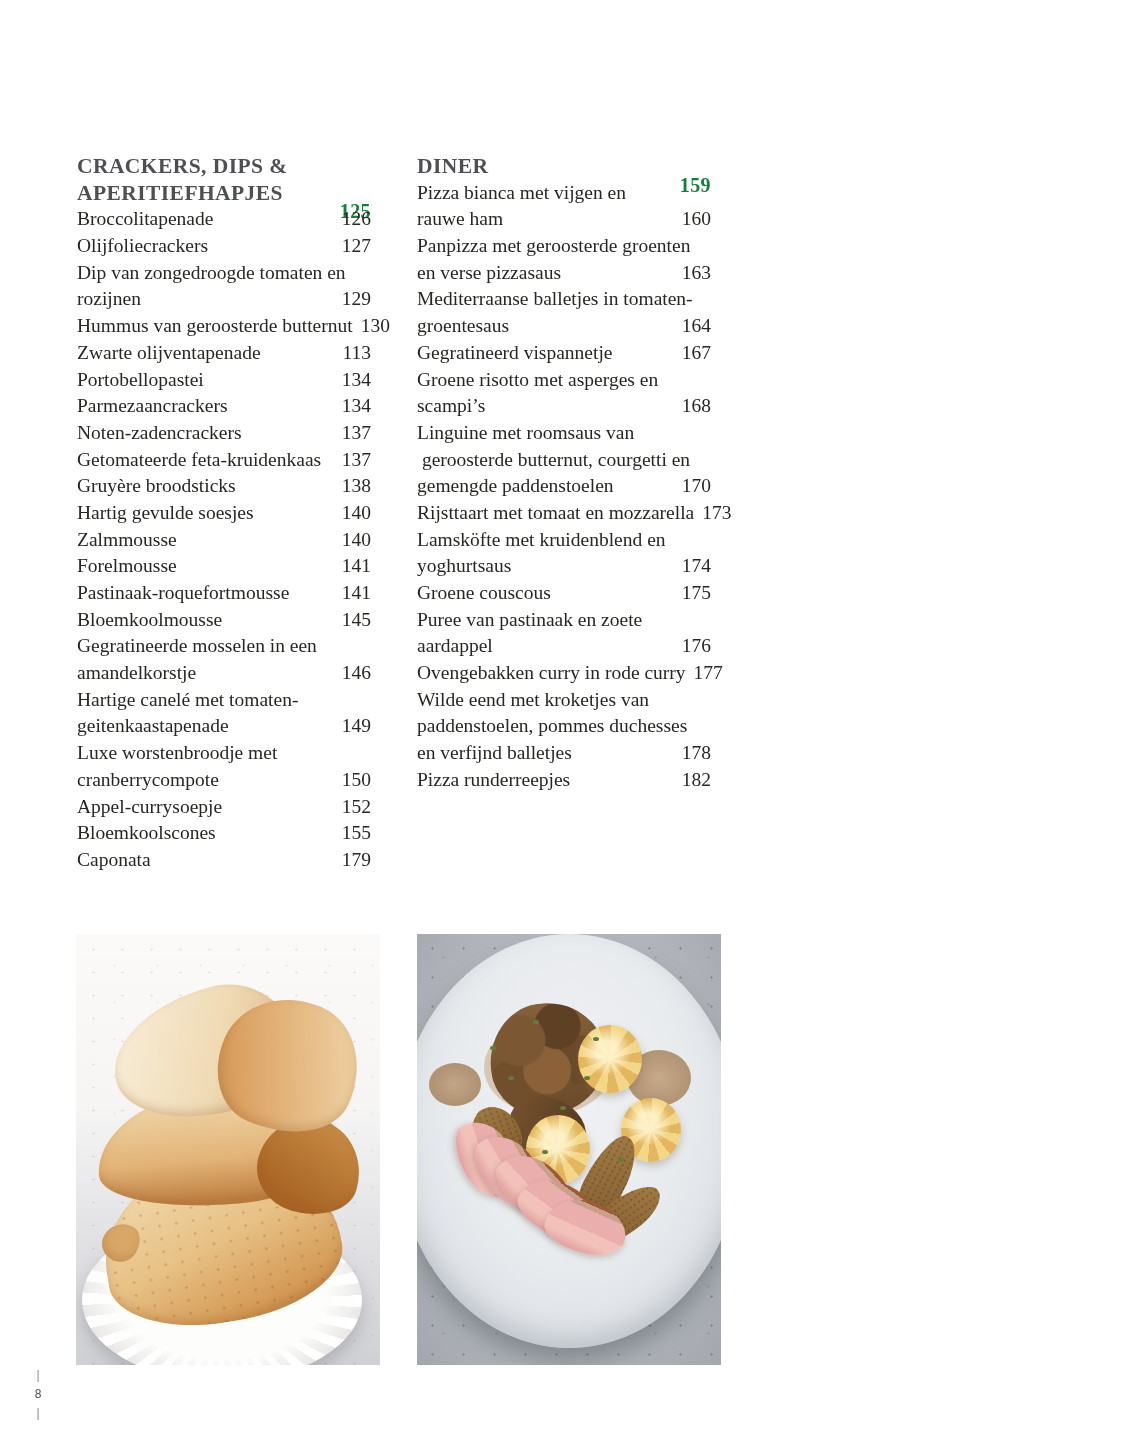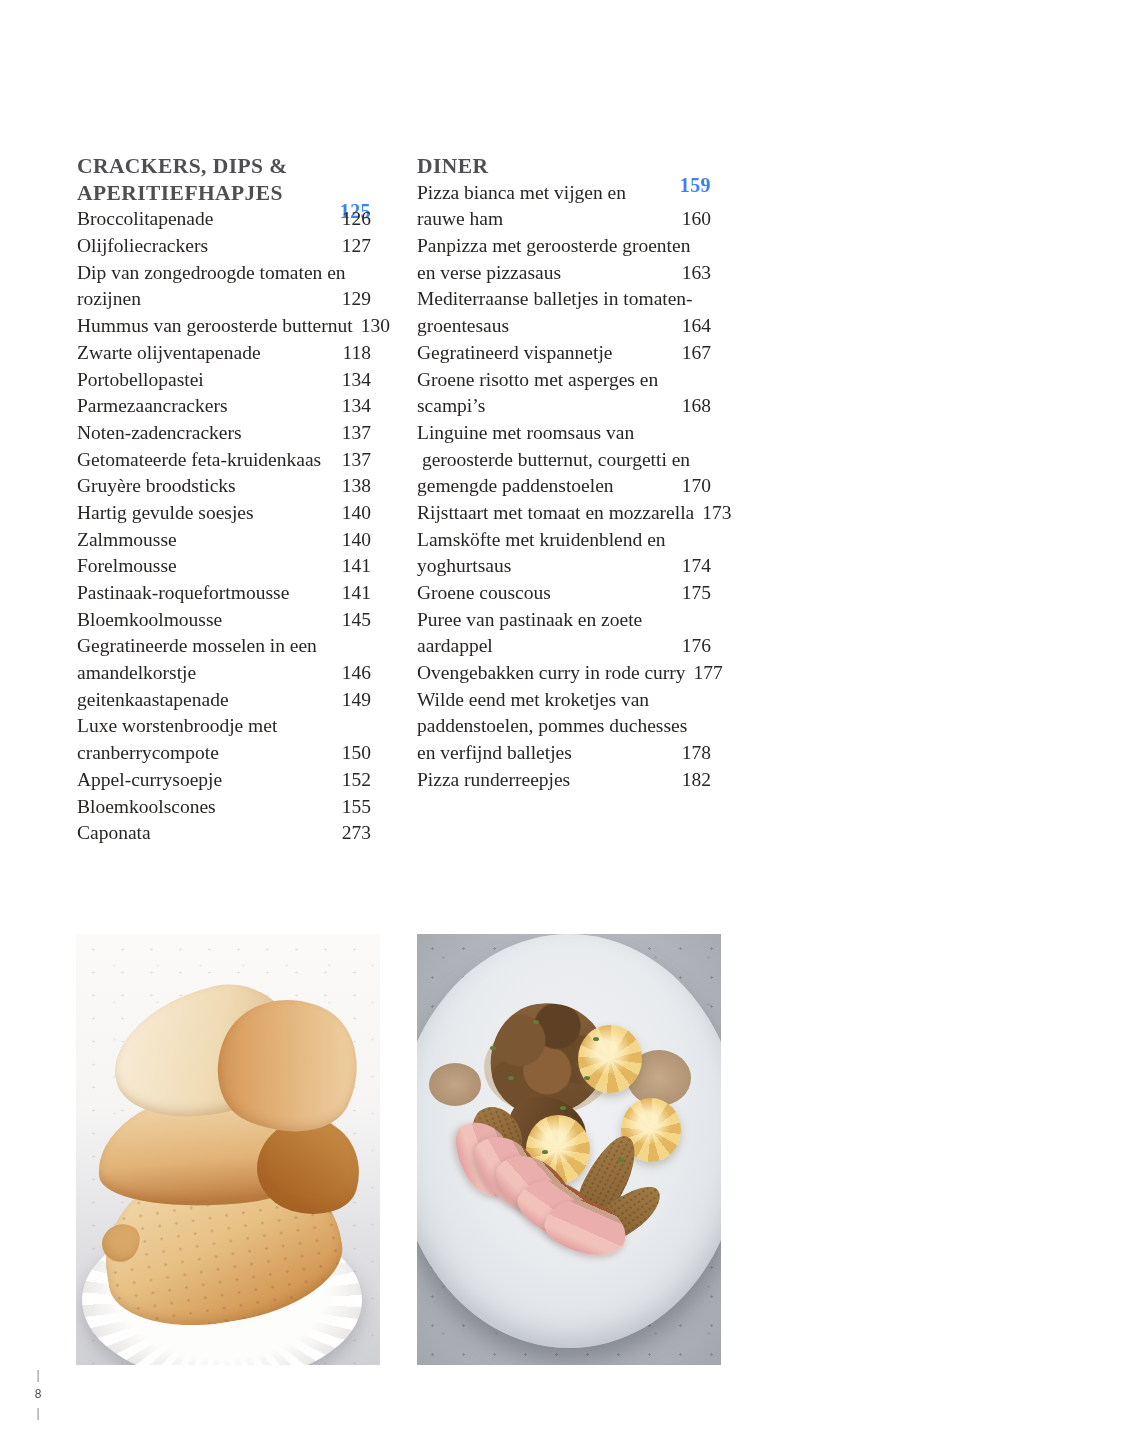--- a/index.html
+++ b/index.html
@@ -31,21 +31,21 @@
   }
   .entry-text  { white-space: pre; }
   .entry-page  { margin-left: 8px; }
 
   .heading-row {
     font-weight: bold;
     font-size: 21.5px;
     letter-spacing: 0.02em;
     color: #4e4f53;
   }
-  .heading-row .entry-page { font-size: 20px; color: #3b82f6; margin-top: 37px; }
+  .heading-row .entry-page { font-size: 20px; color: #15803d; margin-top: 37px; }
 
   
   figure { margin: 0; position: absolute; overflow: hidden; }
   figure * { position: absolute; }
 
   .photo-crackers {
     left: 76px; top: 934px; width: 304px; height: 431px;
     background-image:
       radial-gradient(rgba(90,88,95,.14) 1px, transparent 1.5px),
       radial-gradient(rgba(90,88,95,.09) 1px, transparent 1.5px),
@@ -211,21 +211,21 @@
     <div class="row">
       <span class="entry-text">rozijnen</span>
       <span class="entry-page">129</span>
     </div>
     <div class="row">
       <span class="entry-text">Hummus van geroosterde butternut</span>
       <span class="entry-page">130</span>
     </div>
     <div class="row">
       <span class="entry-text">Zwarte olijventapenade</span>
-      <span class="entry-page">118</span>
+      <span class="entry-page">113</span>
     </div>
     <div class="row">
       <span class="entry-text">Portobellopastei</span>
       <span class="entry-page">134</span>
     </div>
     <div class="row">
       <span class="entry-text">Parmezaancrackers</span>
       <span class="entry-page">134</span>
     </div>
     <div class="row">
@@ -261,41 +261,44 @@
       <span class="entry-page">145</span>
     </div>
     <div class="row">
       <span class="entry-text">Gegratineerde mosselen in een</span>
     </div>
     <div class="row">
       <span class="entry-text">amandelkorstje</span>
       <span class="entry-page">146</span>
     </div>
     <div class="row">
+      <span class="entry-text">Hartige canelé met tomaten-</span>
+    </div>
+    <div class="row">
       <span class="entry-text">geitenkaastapenade</span>
       <span class="entry-page">149</span>
     </div>
     <div class="row">
       <span class="entry-text">Luxe worstenbroodje met</span>
     </div>
     <div class="row">
       <span class="entry-text">cranberrycompote</span>
       <span class="entry-page">150</span>
     </div>
     <div class="row">
       <span class="entry-text">Appel-currysoepje</span>
       <span class="entry-page">152</span>
     </div>
     <div class="row">
       <span class="entry-text">Bloemkoolscones</span>
       <span class="entry-page">155</span>
     </div>
     <div class="row">
       <span class="entry-text">Caponata</span>
-      <span class="entry-page">273</span>
+      <span class="entry-page">179</span>
     </div>
   </div>
 <div class="toc-col col-right">
     <div class="row heading-row">
       <span class="entry-text">DINER</span>
       <span class="entry-page">159</span>
     </div>
     <div class="row">
       <span class="entry-text">Pizza bianca met vijgen en</span>
     </div>

